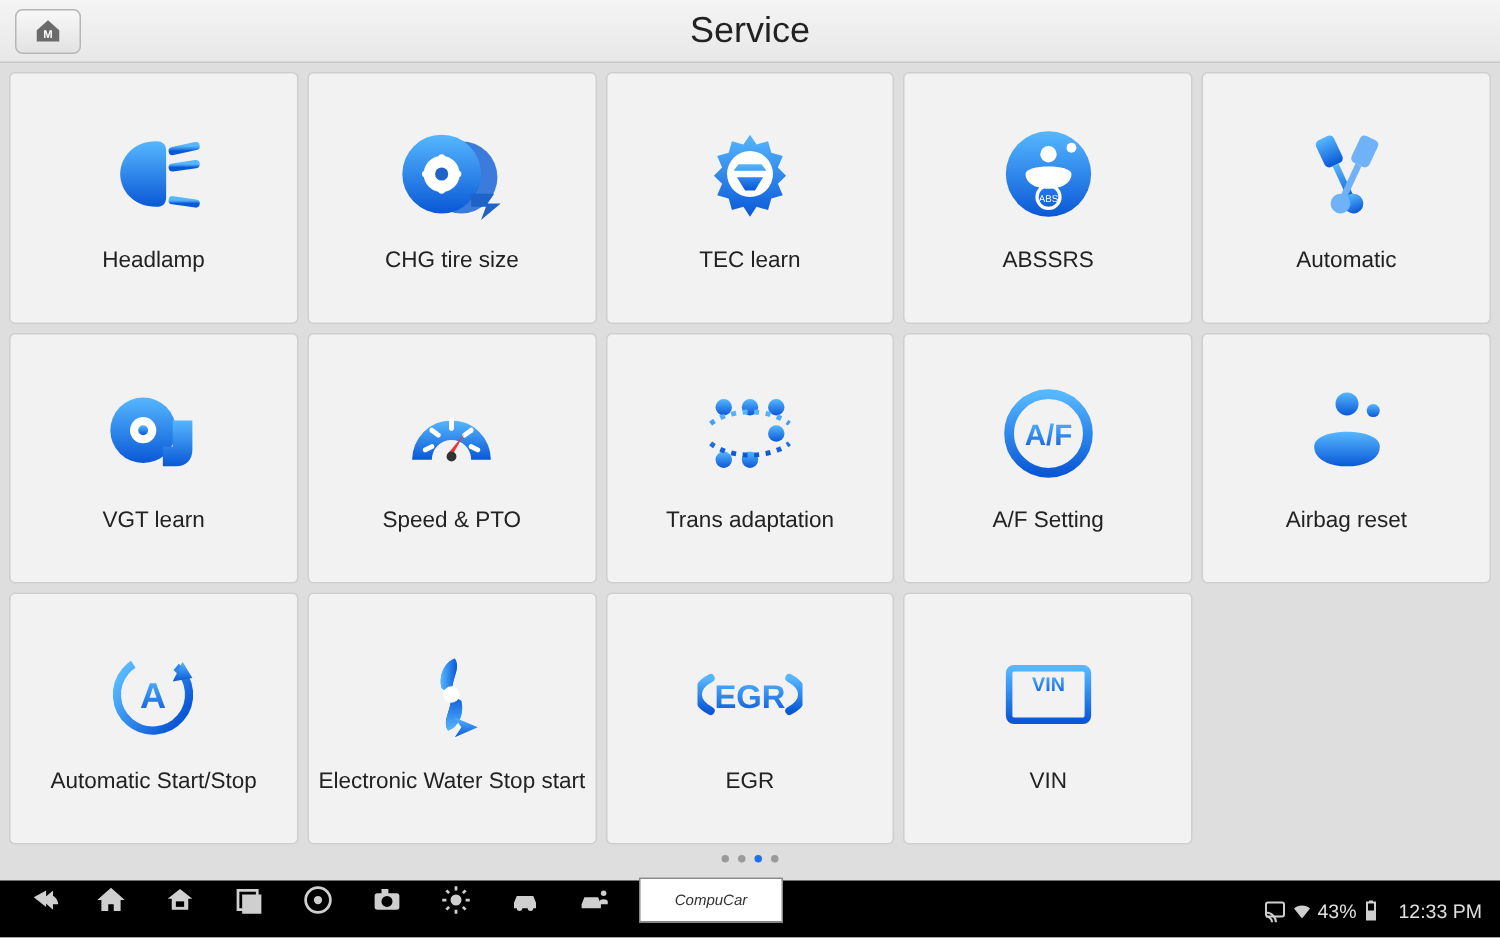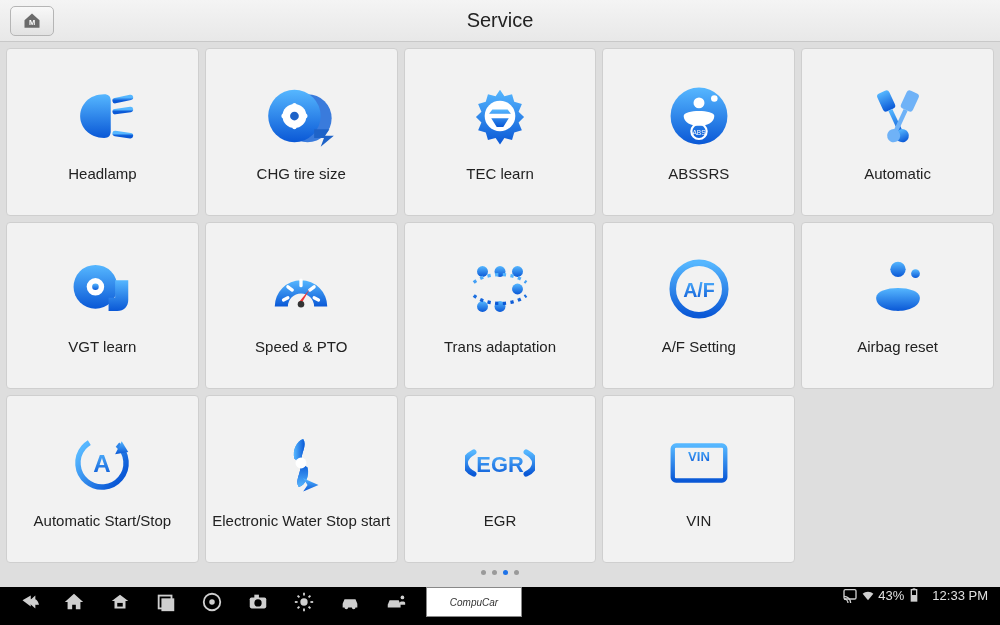--- a/index.html
+++ b/index.html
@@ -20,21 +20,21 @@
     width: 44px; height: 30px;
     border: 1px solid #b5b5b5;
     border-radius: 5px;
     background: linear-gradient(#f8f8f8,#e2e2e2);
     display:flex; align-items:center; justify-content:center;
     cursor:pointer;
   }
   .home-btn svg { width: 22px; height: 20px; }
   .title {
     position:absolute; left:0; right:0; text-align:center;
-    font-size: 20px; color:#222; pointer-events:none;
+    font-size: 24px; color:#222; pointer-events:none;
   }
 
   
   .grid-wrap {
     flex: 1;
     padding: 6px;
     display:flex; flex-direction:column;
   }
   .grid {
     flex:1;
@@ -68,22 +68,22 @@
   
   .dots { height: 18px; display:flex; justify-content:center; align-items:center; gap:6px; }
   .dots .dot { width:5px; height:5px; border-radius:50%; background:#9a9a9a; }
   .dots .dot.active { background:#1e73e8; }
 
   
   .navbar {
     height: 38px;
     background:#000;
     display:flex;
-    align-items:flex-start;
-    padding: 0 8px;
+    align-items:flex-end;
+    padding: 10px 8px;
     gap: 6px;
     color:#d0d0d0;
   }
   .nav-ico {
     width: 40px; height: 30px;
     display:flex; align-items:center; justify-content:center;
     cursor:pointer;
   }
   .nav-ico svg { width:22px; height:22px; fill:#cfcfcf; }
   .logo-box {

